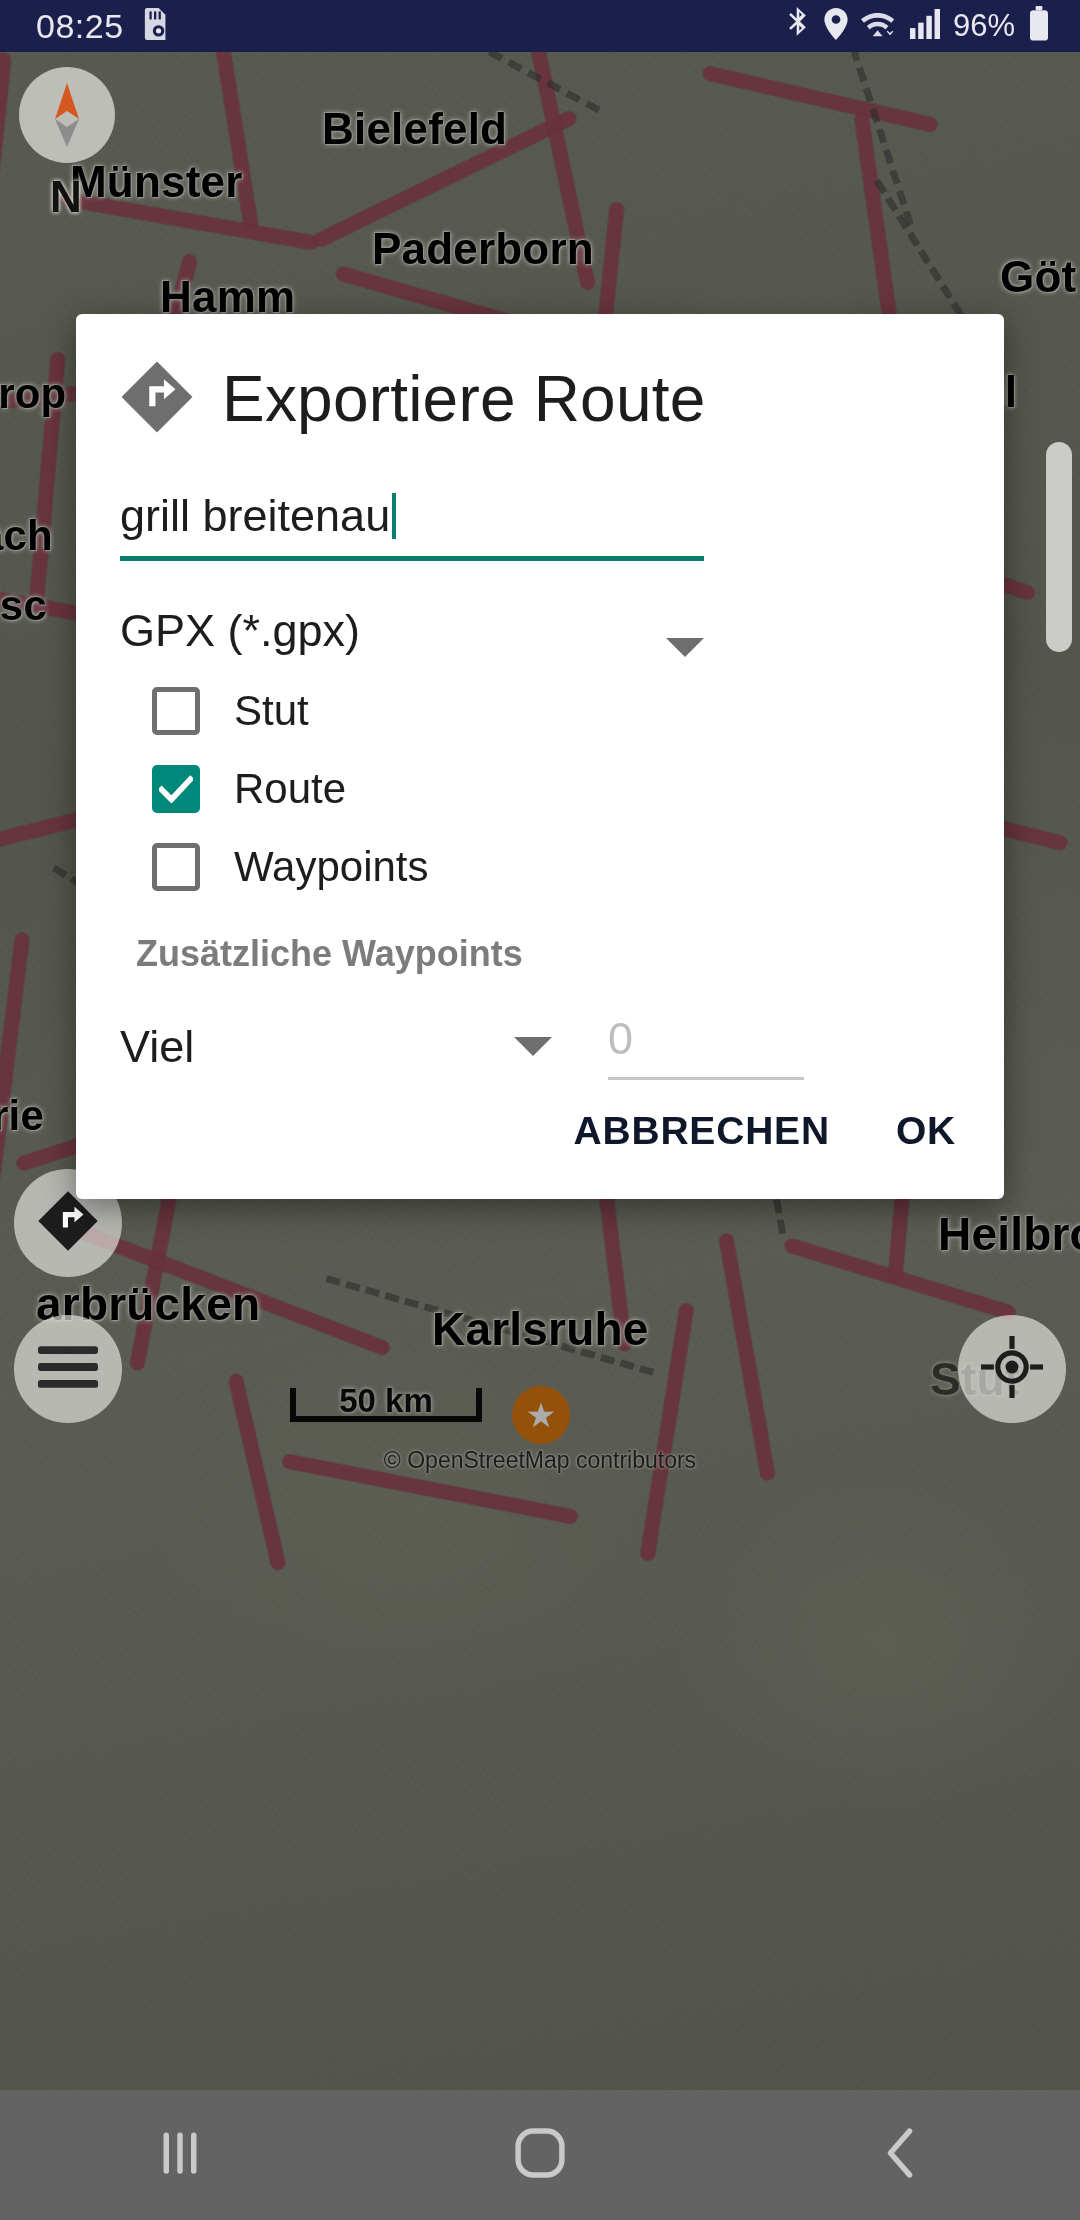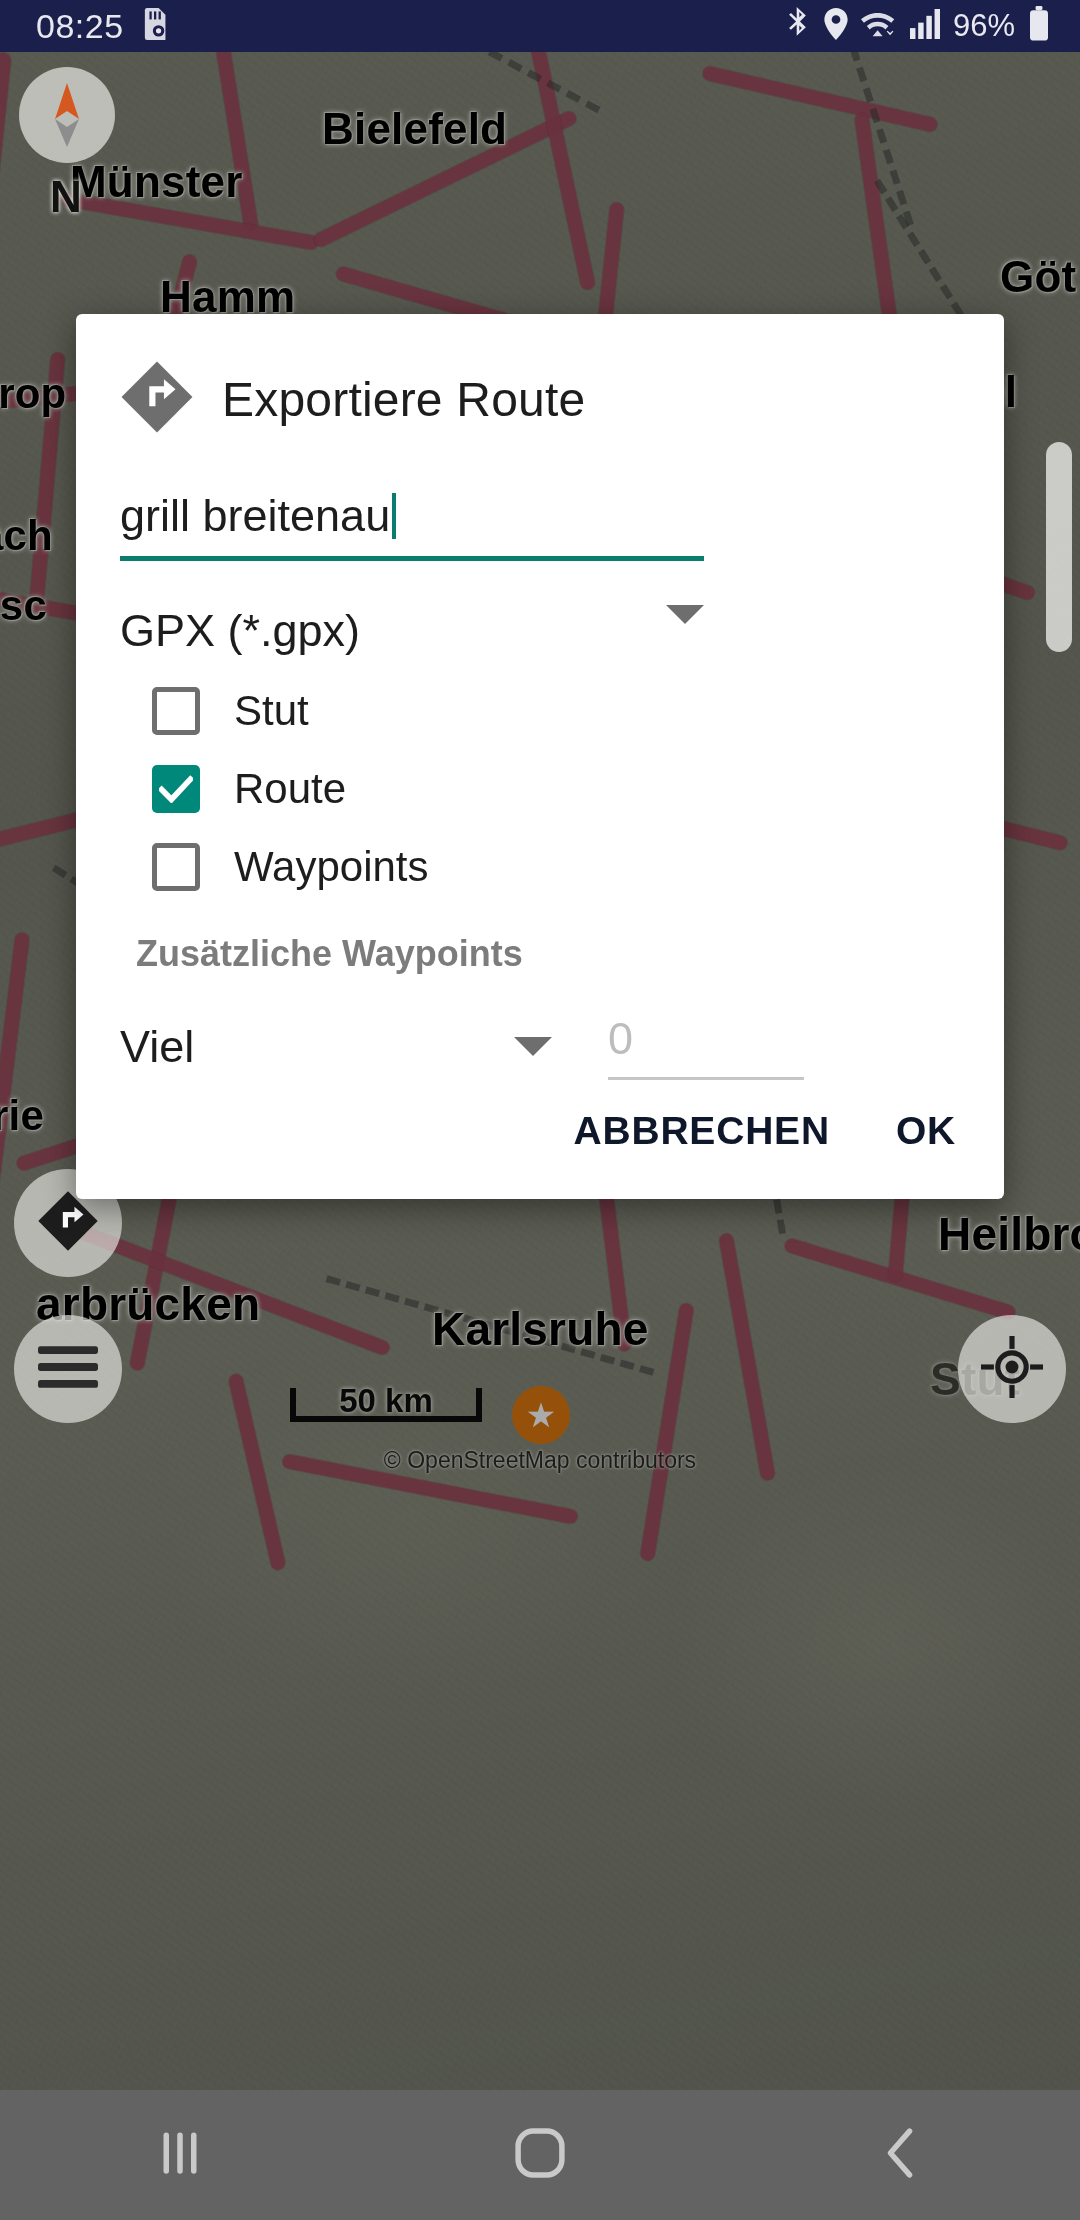--- a/index.html
+++ b/index.html
@@ -113,35 +113,35 @@
 
   
   #dialog-scrim { position: absolute; inset: 0; z-index: 20; }
   #dialog {
     position: absolute; left: 76px; top: 314px; width: 928px; height: 885px;
     background: #fff; border-radius: 6px; z-index: 30;
     box-shadow: 0 8px 32px rgba(0,0,0,.42);
     padding: 0 44px;
   }
   #dialog-header { display: flex; align-items: center; gap: 28px; padding-top: 46px; }
-  #dialog-title { font-size: 48px; color: #1d1d1d; letter-spacing: .2px; }
+  #dialog-title { font-size: 64px; color: #1d1d1d; letter-spacing: .2px; }
 
   #filename-row { margin-top: 52px; width: 584px; }
   #filename-field {
     position: relative; font-size: 45px; color: #1d1d1d;
     padding-bottom: 14px; border-bottom: 5px solid #0b7d6e;
     white-space: nowrap;
   }
   #text-caret {
     display: inline-block; width: 4px; height: 46px; background: #0b7d6e;
     vertical-align: -8px; margin-left: 2px;
   }
 
   #format-row {
-    margin-top: 44px; width: 584px; display: flex; align-items: flex-start;
+    margin-top: 44px; width: 584px; display: flex; align-items: flex-end;
   }
   #format-value { font-size: 45px; color: #1d1d1d; flex: 1; }
   .caret-down {
     width: 0; height: 0; border-left: 19px solid transparent; border-right: 19px solid transparent;
     border-top: 19px solid #6e6e6e;
   }
 
   .check-row { display: flex; align-items: center; gap: 34px; margin-top: 30px; padding-left: 32px; }
   .checkbox {
     width: 48px; height: 48px; border-radius: 5px; flex: none;
@@ -276,20 +276,21 @@
 
     <div class="border-line" style="left:420px; top:10px;  width:190px; transform:rotate(28deg);"></div>
     <div class="border-line" style="left:760px; top:60px;  width:230px; transform:rotate(72deg);"></div>
     <div class="border-line" style="left:830px; top:210px; width:200px; transform:rotate(58deg);"></div>
     <div class="border-line" style="left:40px;  top:860px; width:180px; transform:rotate(32deg);"></div>
     <div class="border-line" style="left:320px; top:1270px;width:340px; transform:rotate(16deg);"></div>
     <div class="border-line" style="left:630px; top:1050px;width:260px; transform:rotate(80deg);"></div>
 
     <div class="citylabel" style="left:322px;  top:52px;   font-size:44px;">Bielefeld</div>
     <div class="citylabel" style="left:70px;   top:105px;  font-size:44px;">Münster</div>
+    <div class="citylabel" style="left:372px;  top:172px;  font-size:44px;">Paderborn</div>
     <div class="citylabel" style="left:160px;  top:220px;  font-size:44px;">Hamm</div>
     <div class="citylabel" style="left:1000px; top:200px;  font-size:44px;">Göt</div>
     <div class="citylabel" style="left:-16px;  top:318px;  font-size:42px;">trop</div>
     <div class="citylabel" style="left:-20px;  top:460px;  font-size:42px;">ach</div>
     <div class="citylabel" style="left:-12px;  top:530px;  font-size:42px;">isc</div>
     <div class="citylabel" style="left:980px;  top:315px;  font-size:44px;">el</div>
     <div class="citylabel" style="left:-8px;   top:1040px; font-size:42px;">rie</div>
     <div class="citylabel" style="left:36px;  top:1225px; font-size:46px;">arbrücken</div>
     <div class="citylabel" style="left:432px; top:1250px; font-size:46px;">Karlsruhe</div>
     <div class="citylabel" style="left:938px; top:1155px; font-size:46px;">Heilbro</div>

